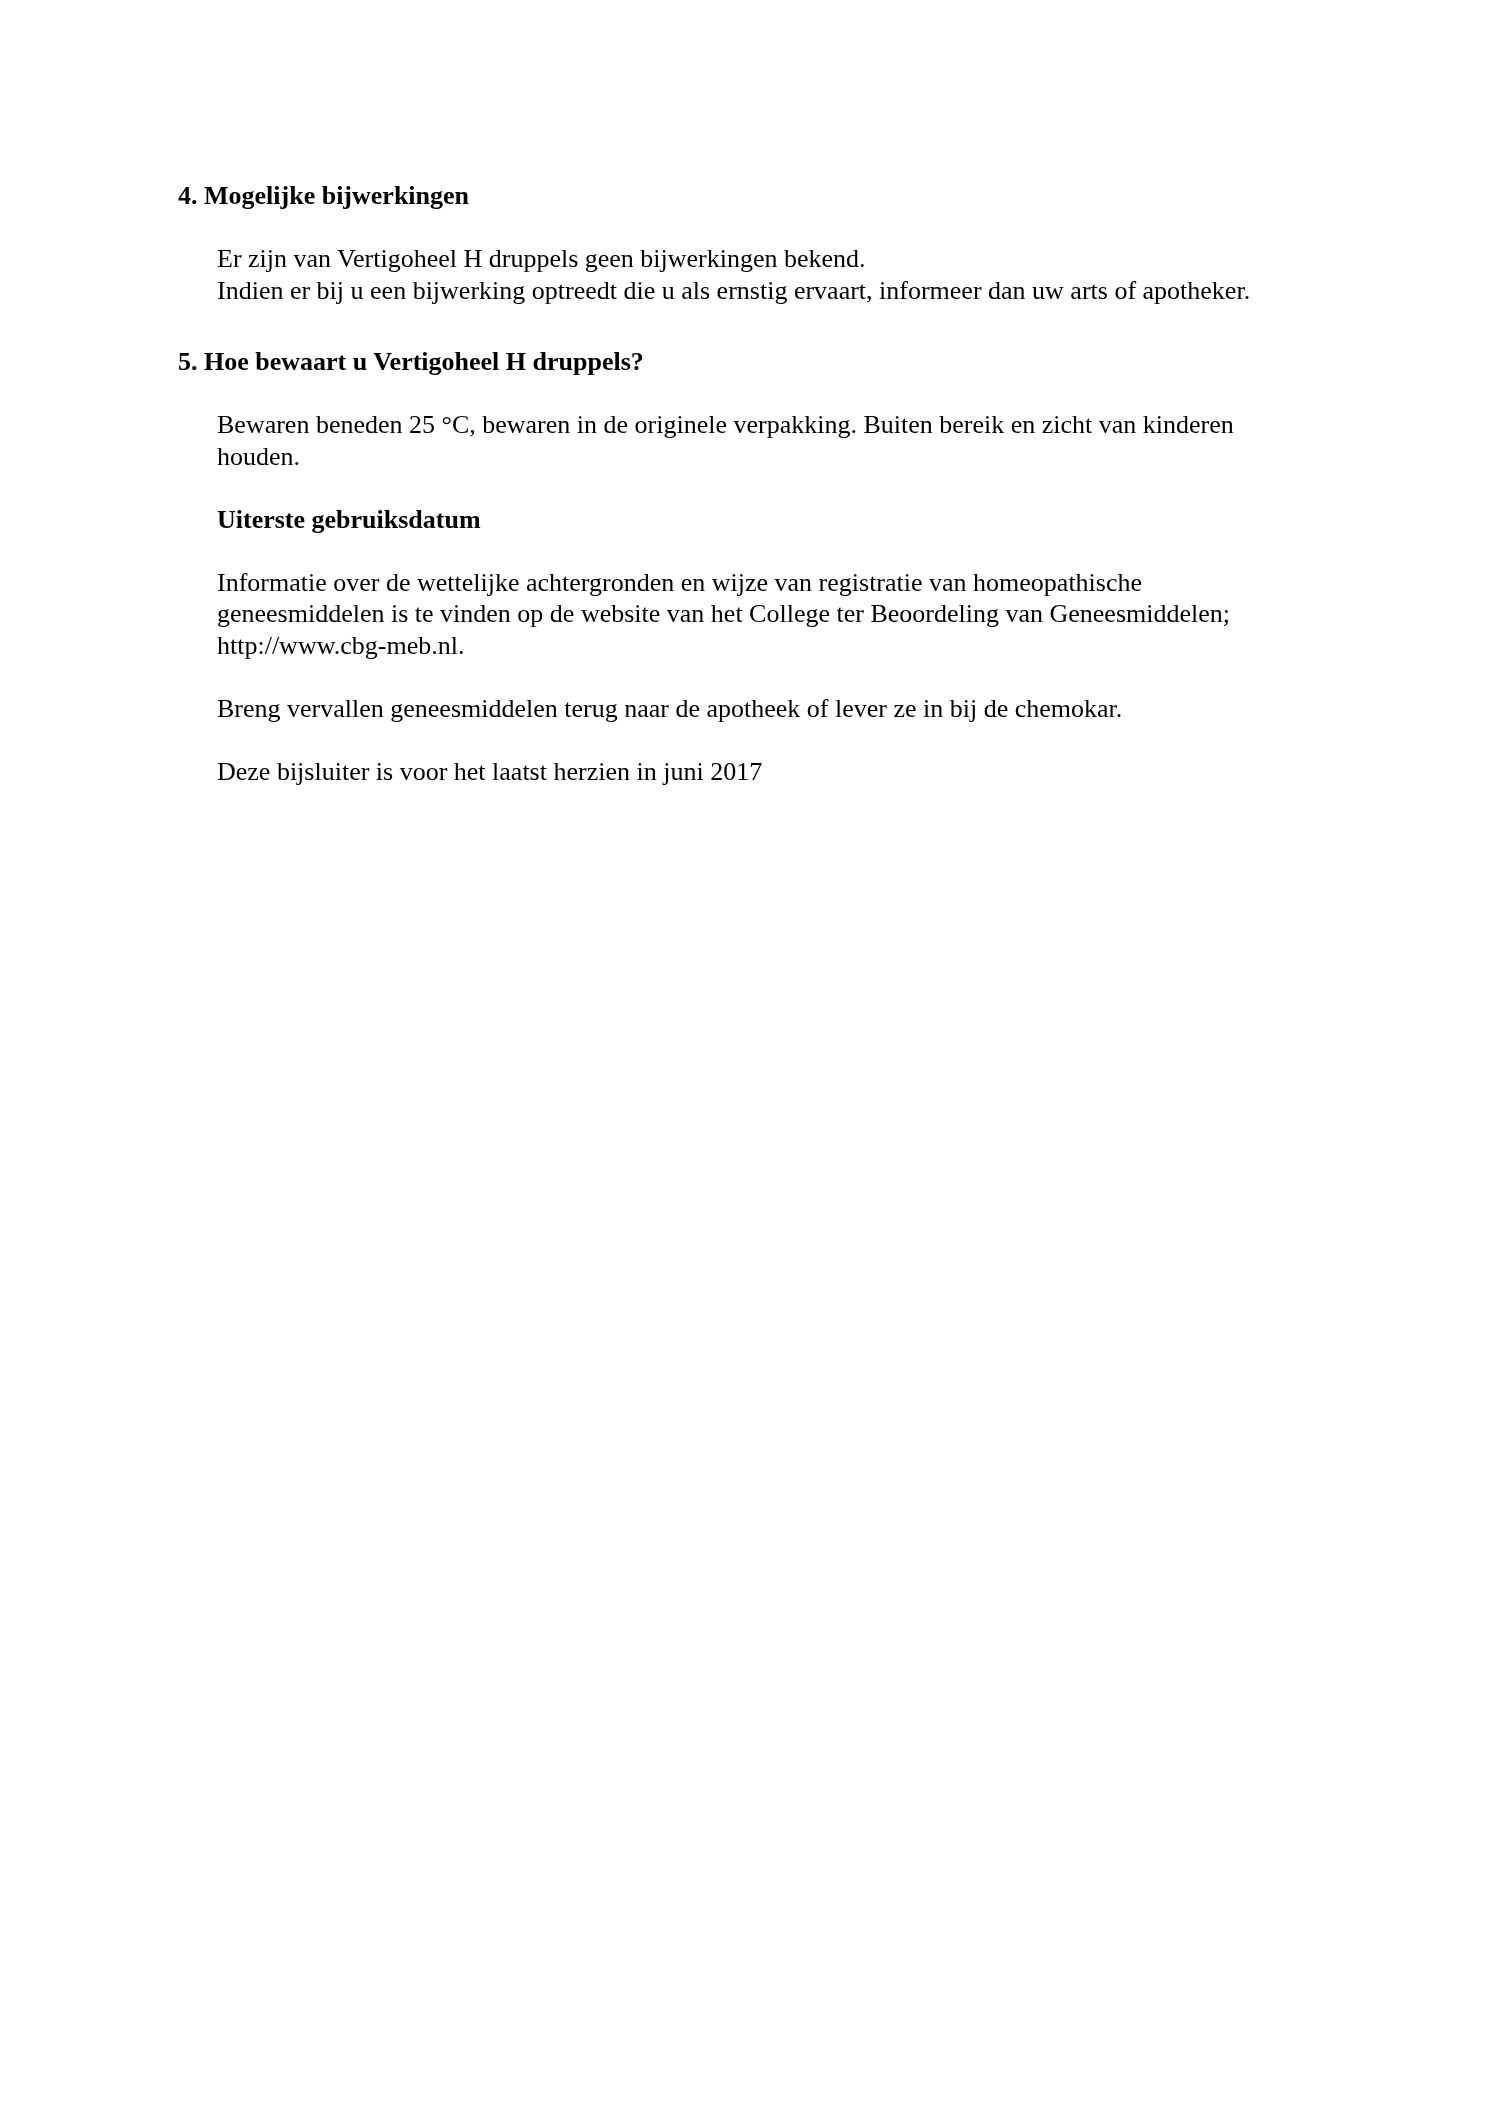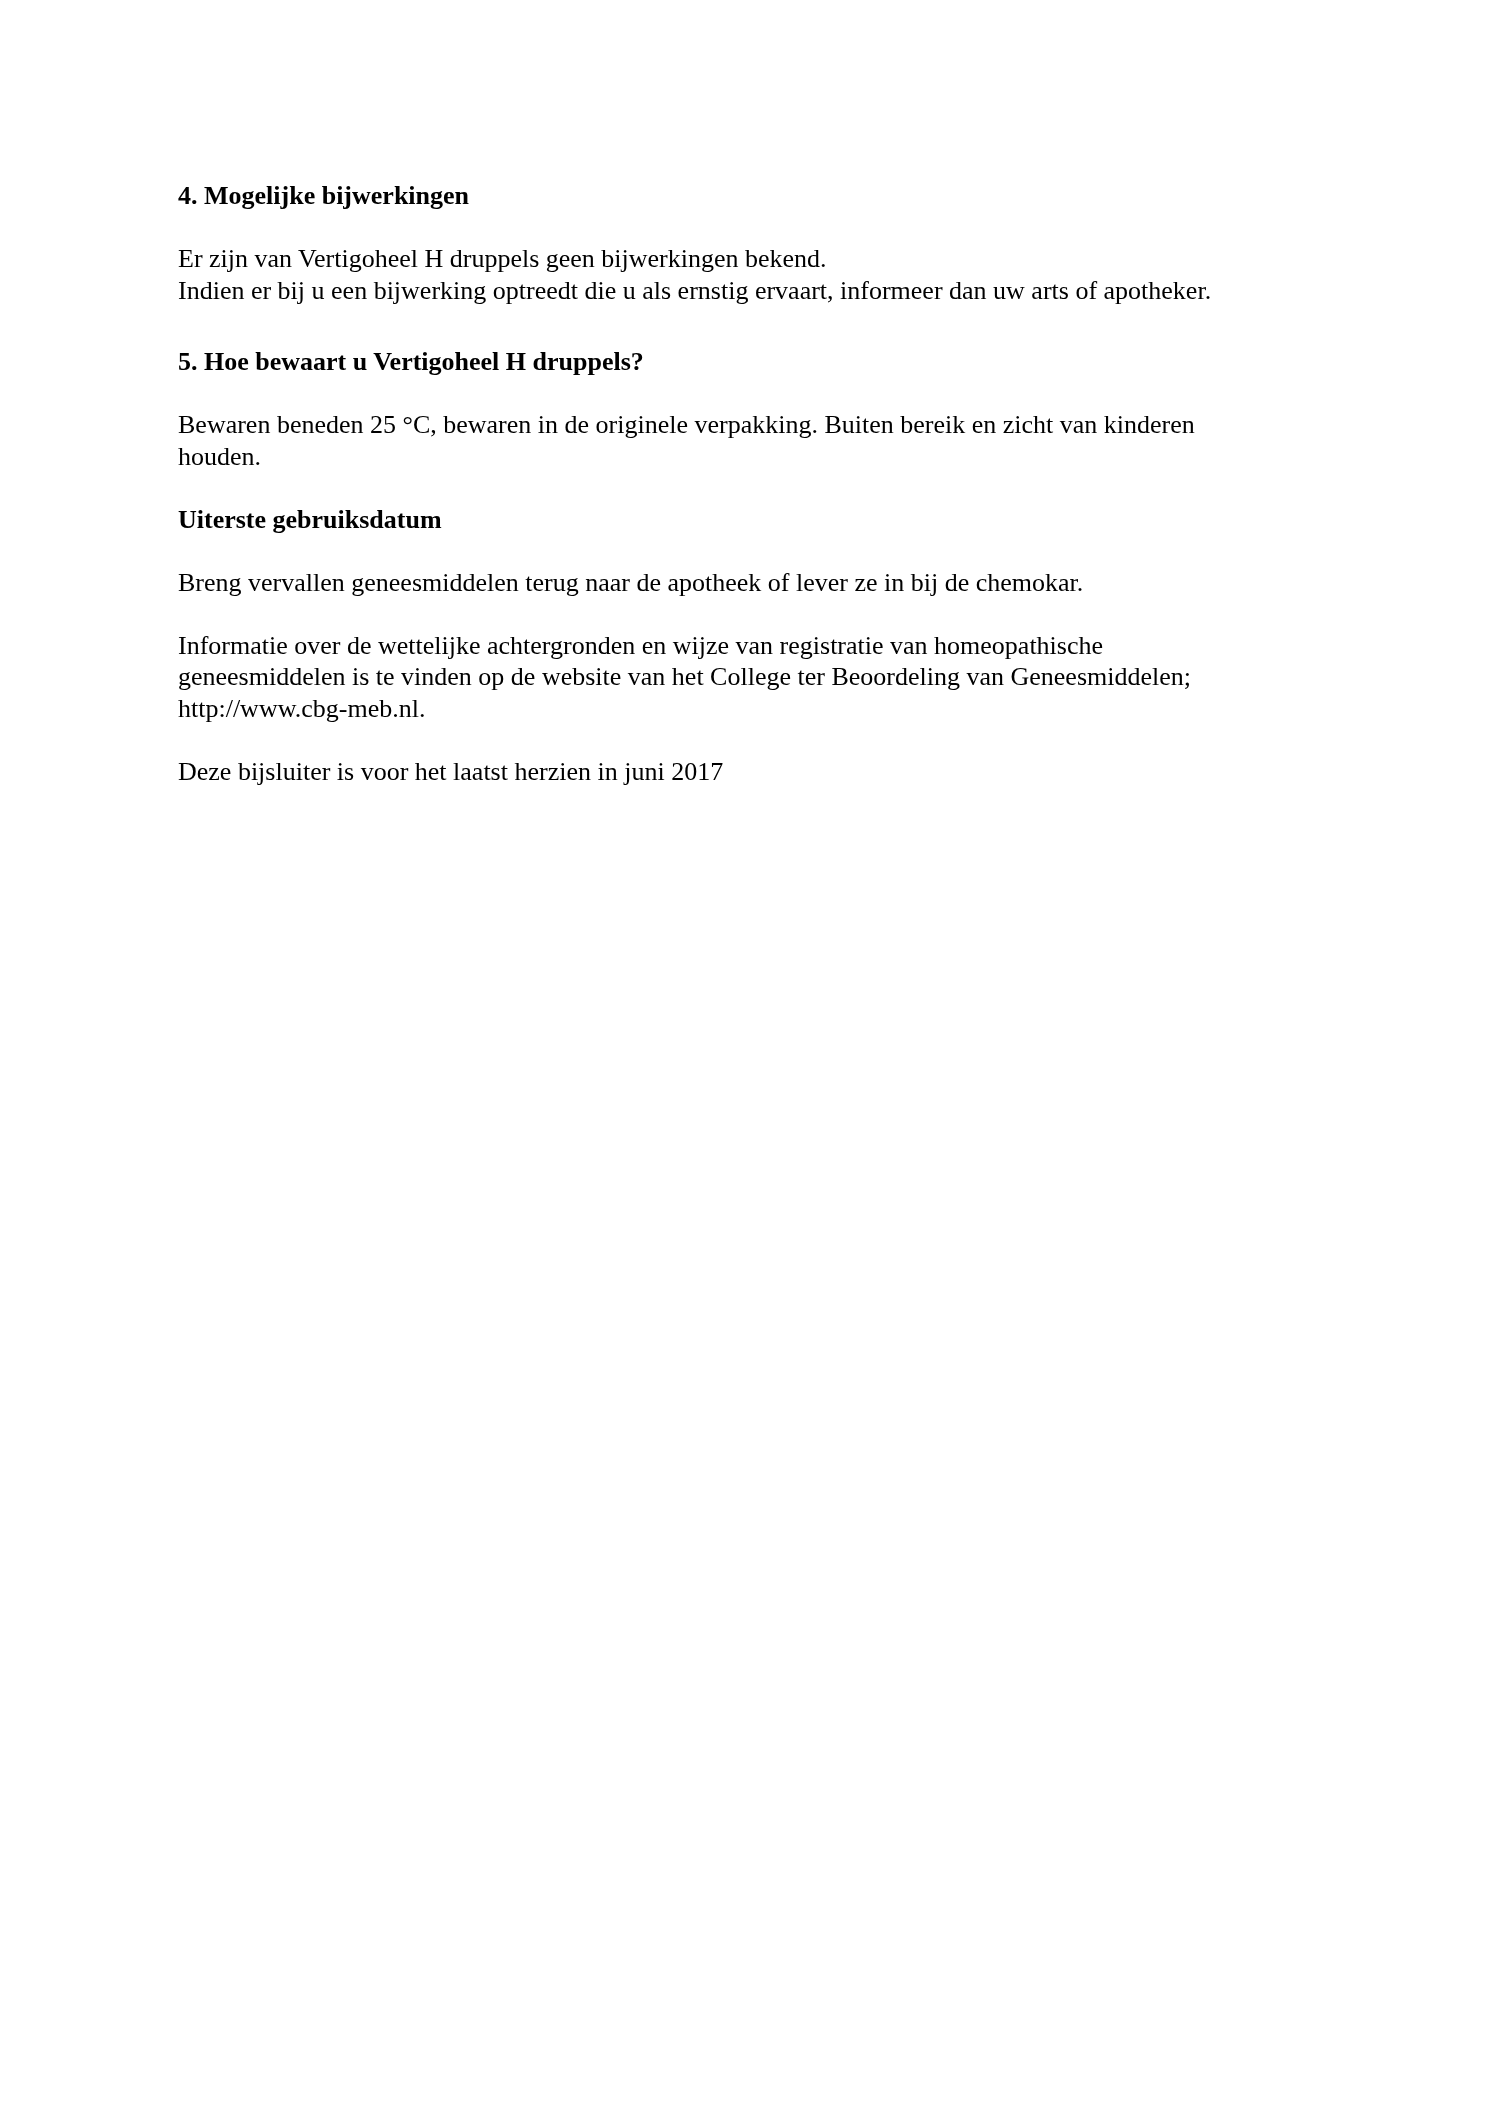--- a/index.html
+++ b/index.html
@@ -28,21 +28,21 @@
     white-space: pre;      
     margin: 0;
   }
   .heading {
     font-weight: bold;
   }
   .subheading {
     font-weight: bold;
   }
   
-  .mt-1 { margin-top: 31.5px; }
+  .mt-1 { margin-top: 31.5px; margin-left: 39px; }
   .mt-2 { margin-top: 40px; }
 </style>
 </head>
 <body>
 
 <div class="page">
   <div class="content">
 
     <div class="block heading">4. Mogelijke bijwerkingen</div>
 
@@ -51,22 +51,22 @@
 
     <div class="block heading mt-2">5. Hoe bewaart u Vertigoheel H druppels?</div>
 
     <div class="block mt-1">Bewaren beneden 25 °C, bewaren in de originele verpakking. Buiten bereik en zicht van kinderen
 houden.</div>
 
     <div class="block subheading mt-1">Uiterste gebruiksdatum</div>
 
 
 
-    <div class="block mt-1">Breng vervallen geneesmiddelen terug naar de apotheek of lever ze in bij de chemokar.</div>
-
     <div class="block mt-1">Informatie over de wettelijke achtergronden en wijze van registratie van homeopathische
 geneesmiddelen is te vinden op de website van het College ter Beoordeling van Geneesmiddelen;
 http://www.cbg-meb.nl.</div>
+
+    <div class="block mt-1">Breng vervallen geneesmiddelen terug naar de apotheek of lever ze in bij de chemokar.</div>
 
     <div class="block mt-1">Deze bijsluiter is voor het laatst herzien in juni 2017</div>
 
   </div>
 </div>
 
 </body></html>

